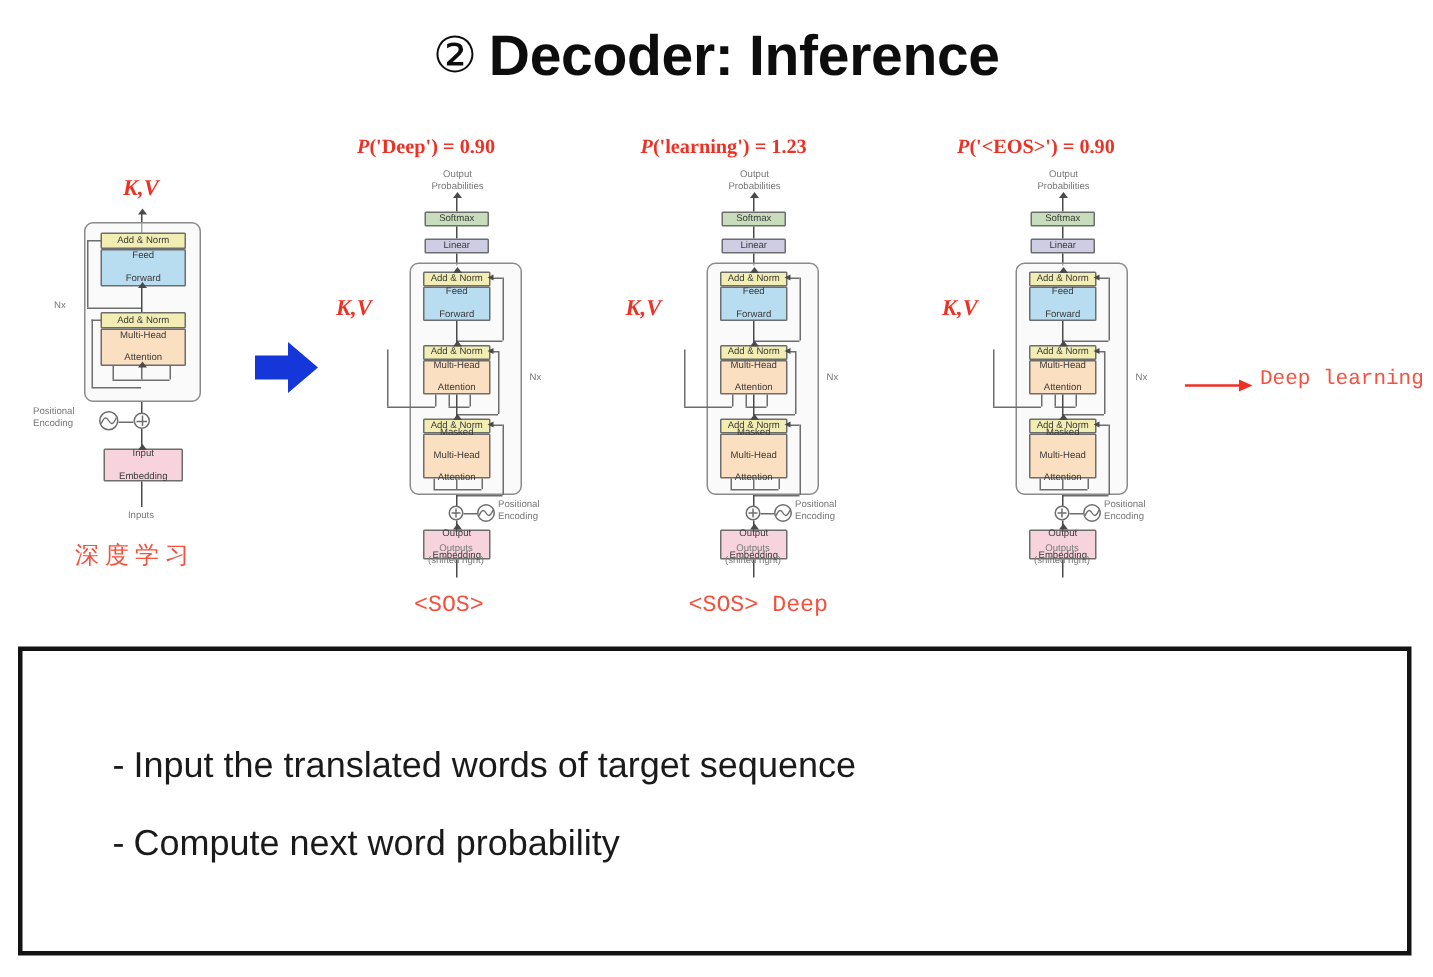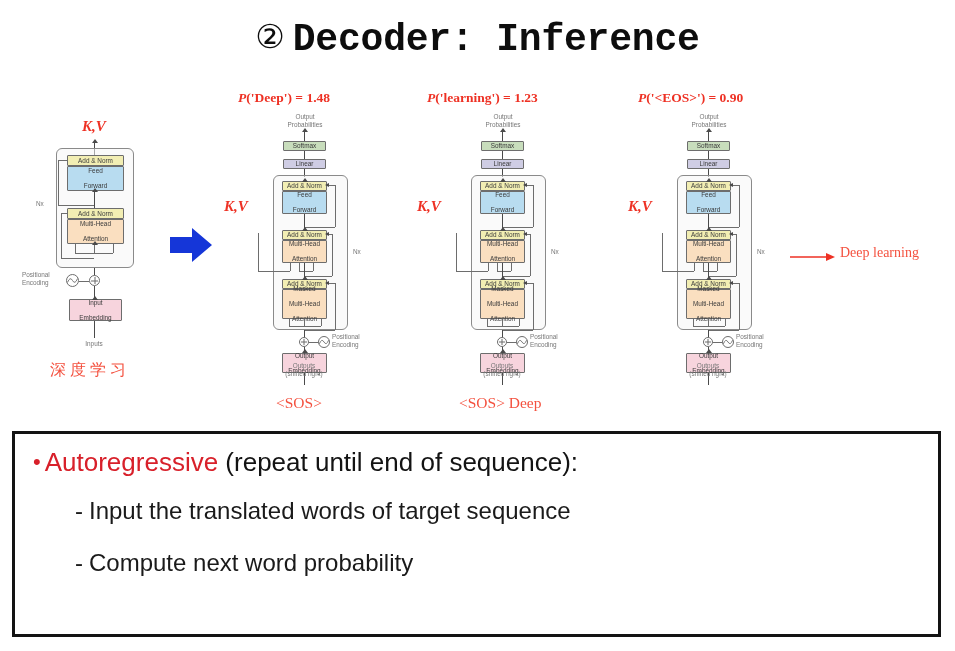--- a/index.html
+++ b/index.html
@@ -10,35 +10,35 @@
   }
   .slide{position:absolute;inset:0;}
 
   
   #slide-title{
     position:absolute;left:0;top:14px;width:955px;text-align:center;
     font-size:38px;line-height:46px;color:#0d0d0d;letter-spacing:-0.2px;
     font-family:"Liberation Sans","DejaVu Sans",sans-serif;
   }
   #slide-title .num{font-size:33px;vertical-align:2px;margin-right:8px;font-weight:400;}
-  #slide-title .txt{font-weight:600;font-family:Liberation Mono, monospace;}
+  #slide-title .txt{font-weight:600;}
   .prob{
     position:absolute;color:#ee3124;font-size:13.5px;white-space:nowrap;
     font-family:"Liberation Serif","DejaVu Serif",serif;font-weight:700;
   }
   .prob i{font-style:italic;}
 
   .kv{
     position:absolute;color:#ee3124;font-size:15px;font-weight:700;font-style:italic;
     font-family:"Liberation Serif","DejaVu Serif",serif;white-space:nowrap;
   }
 
   .redout{
     position:absolute;color:#f4513f;font-size:15.5px;white-space:nowrap;
-    font-family:Liberation Serif, serif;
+    font-family:Liberation Mono, monospace;
   }
 
   .cjk{
     position:absolute;color:#f4513f;font-size:16px;white-space:nowrap;
     letter-spacing:4px;
     font-family:Liberation Mono, monospace;
   }
 
   
   .diag{position:absolute;}
@@ -185,21 +185,21 @@
     <div class="lbl c" style="left:46px;top:220px;width:40px;">Inputs</div>
   </div>
 
   <div class="cjk" style="left:50px;top:360px;">深度学习</div>
 
   <svg id="blue-arrow" width="42" height="34" viewBox="0 0 42 34">
     <polygon points="0,9 22,9 22,0 42,17 22,34 22,25 0,25" fill="#1536d8"></polygon>
   </svg>
 
   <div class="prob" style="left:238px;top:90px;">
-    <i>P</i><span>('Deep') = 1.48</span>
+    <i>P</i><span>('Deep') = 0.90</span>
   </div>
   <div class="kv" style="left:224px;top:198px;">K,V</div>
 
   <div class="diag decoder" style="left:263px;top:113px;width:120px;height:270px;">
     <div class="lbl c" style="left:8px;top:0px;width:68px;">
       <span>Output</span><br><span>Probabilities</span>
     </div>
     <div class="vline" style="left:41px;top:18px;height:10px;"></div>
     <div class="uparrow" style="left:38.5px;top:15px;"></div>
 
@@ -467,23 +467,20 @@
     <span>Outputs</span><br><span>(shifted right)</span>
   </div>
 
   <svg id="final-arrow" width="45" height="10" viewBox="0 0 45 10">
     <line x1="0" y1="5" x2="36" y2="5" stroke="#ee3124" stroke-width="1.6"></line>
     <polygon points="36,1 45,5 36,9" fill="#ee3124"></polygon>
   </svg>
   <div class="redout" style="left:840px;top:245px;font-size:14px;">Deep learning</div>
 
   <div id="bullet-box">
-    <div class="line1">
-      <span class="dot">•</span><span class="kw">Autoregressive</span><span> (repeat until end of sequence):</span>
-    </div>
     <div class="sub" style="top:62px;">
       <span class="dash">-</span><span>Input the translated words of target sequence</span>
     </div>
     <div class="sub" style="top:114px;">
       <span class="dash">-</span><span>Compute next word probability</span>
     </div>
   </div>
 
 </div>
 

